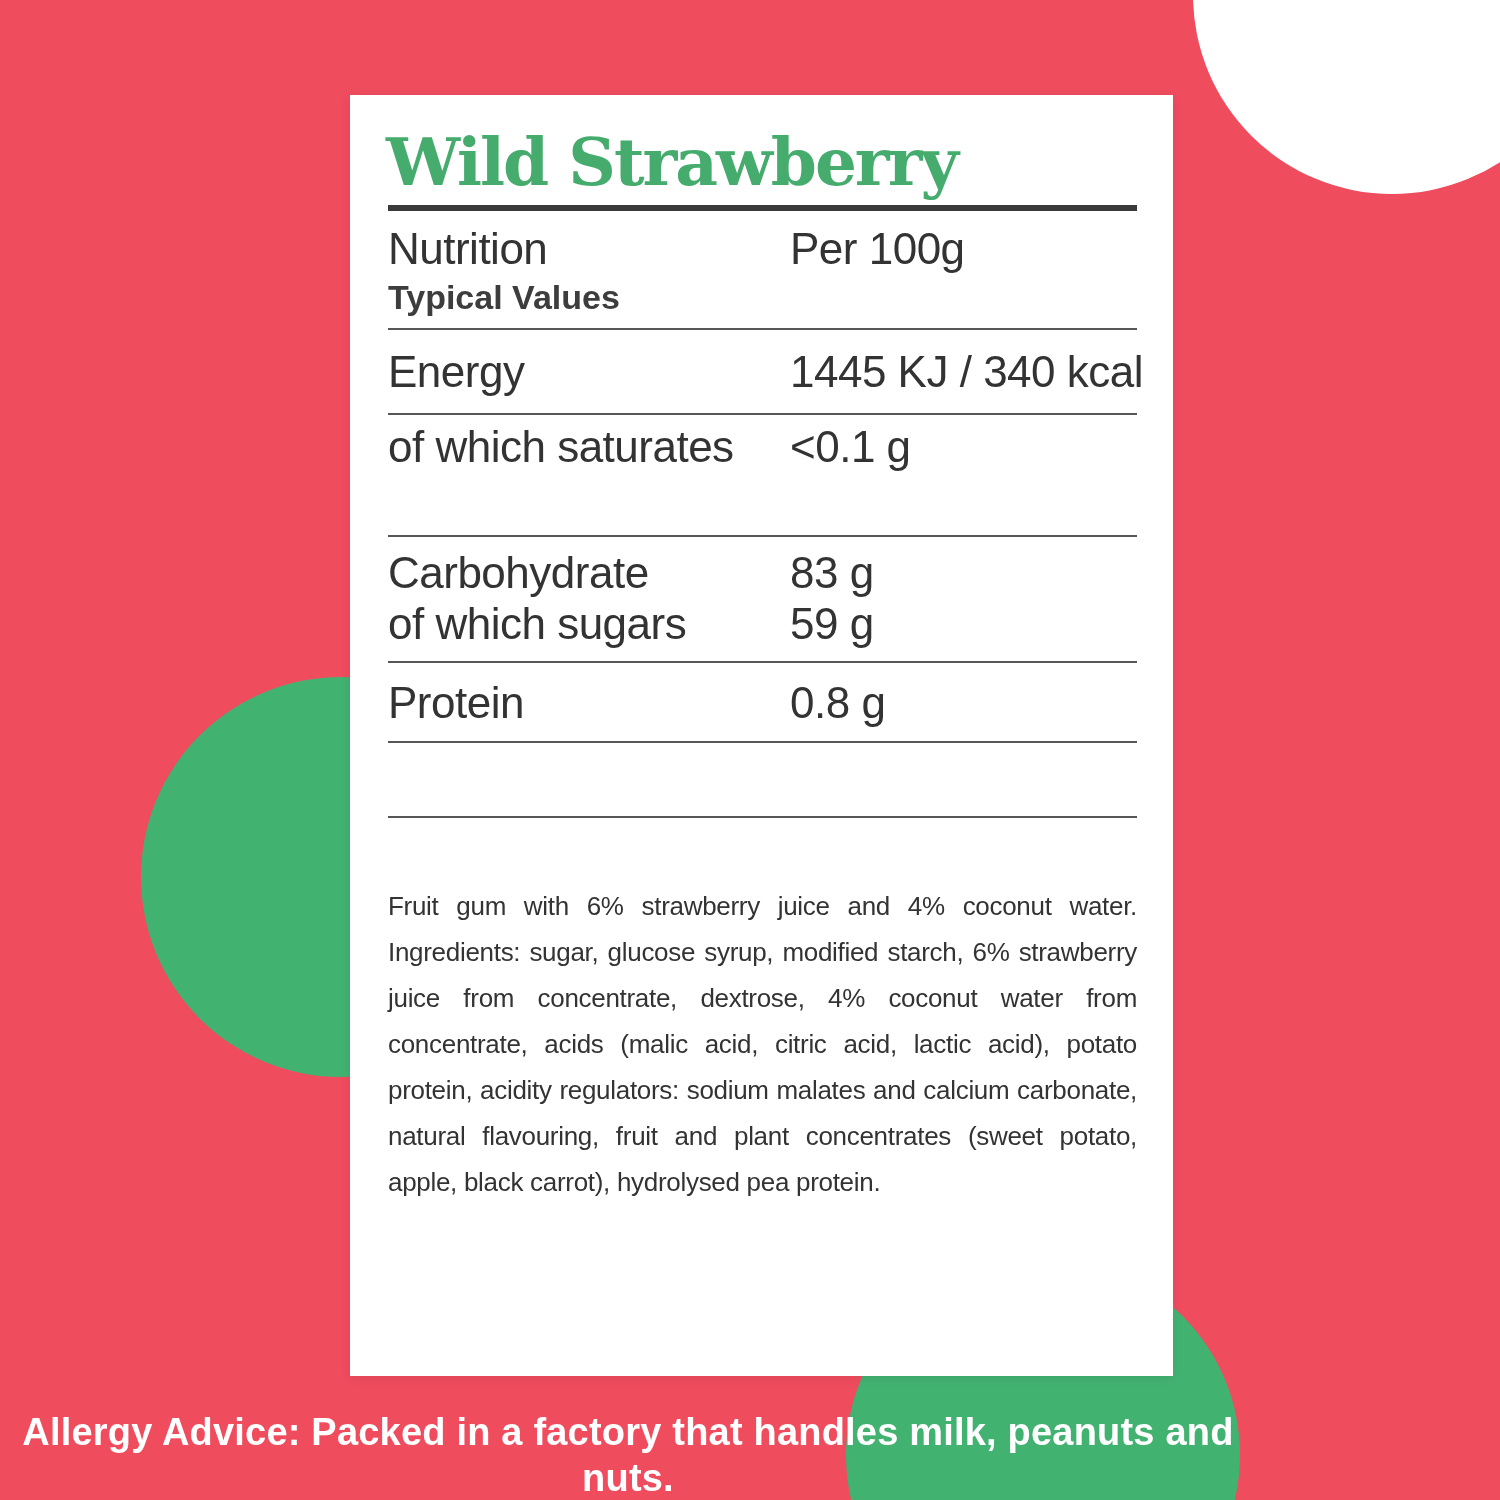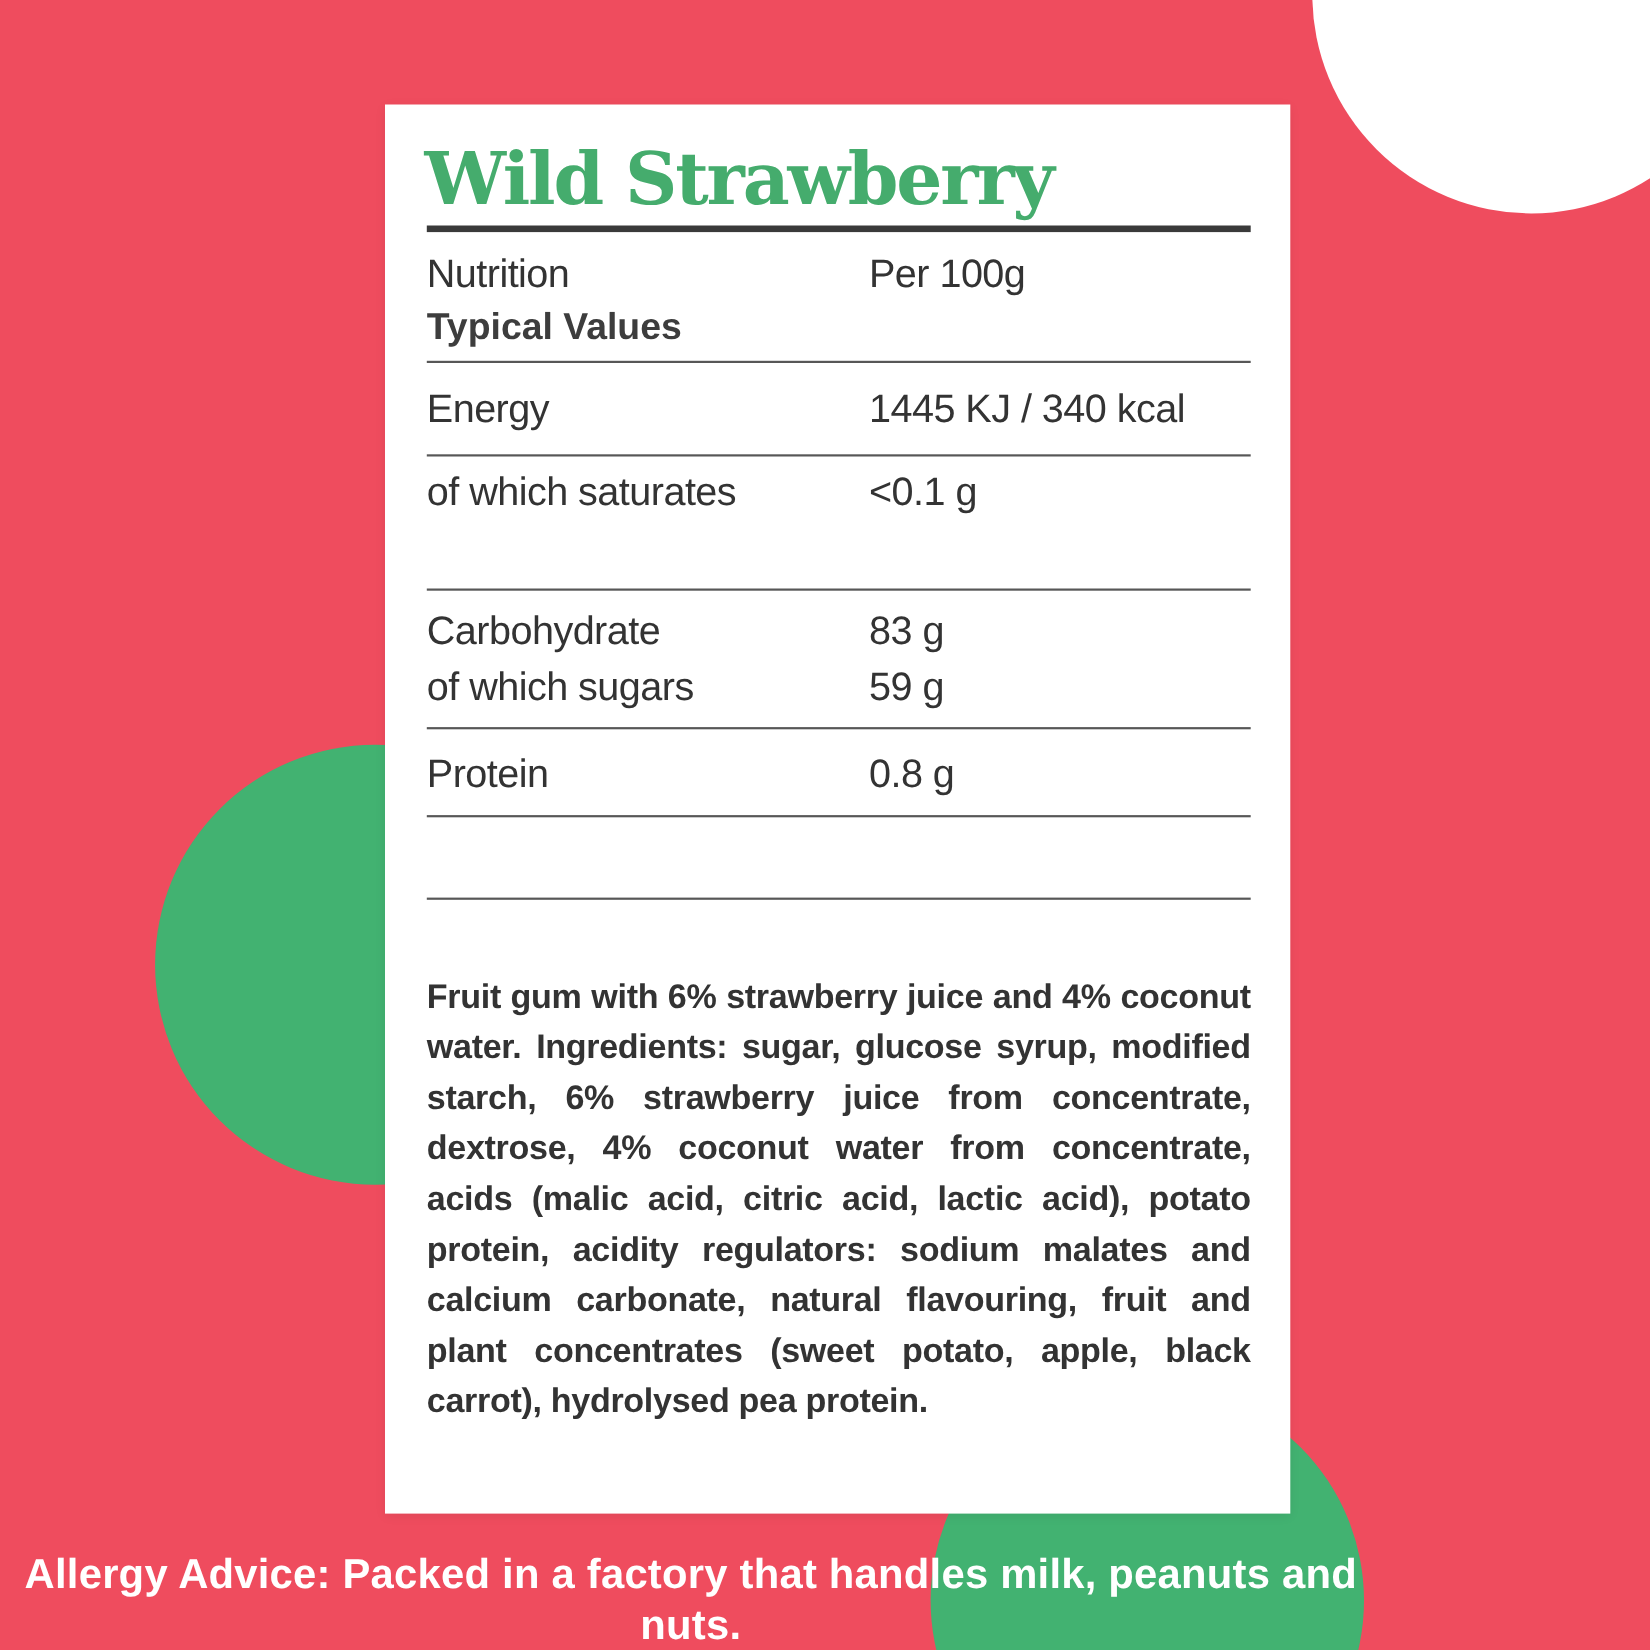--- a/index.html
+++ b/index.html
@@ -42,32 +42,31 @@
     font-size:66px;line-height:78px;
     letter-spacing:-2px;
     color:var(--title-green);
     white-space:nowrap;
   }
   .rule{position:absolute;left:38px;right:36px;background:var(--rule);}
   .rule.thick{height:6px;}
   .rule.thin{height:2px;opacity:.85;}
 
   .trow{position:absolute;left:38px;right:36px;}
-  .tline{position:relative;height:51px;font-size:36px;line-height:51px;letter-spacing:-0.5px;}
+  .tline{position:relative;height:51px;font-size:44px;line-height:51px;letter-spacing:-0.5px;}
   .tline .val{position:absolute;left:402px;top:0;white-space:nowrap;}
   .tline .lab{white-space:nowrap;}
   .subhead{position:absolute;left:38px;font-size:34px;line-height:44px;color:#3d3d3d;font-weight:bold;}
 
   .ingredients{
     position:absolute;left:38px;right:36px;top:788px;
-    font-size:31px;line-height:46px;
+    font-size:26px;line-height:46px;
     text-align:justify;
     color:var(--ink);
     letter-spacing:-0.3px;
-    font-weight:bold;
   }
   .allergy{
     position:absolute;left:0;top:1409px;width:1256px;
     text-align:center;
     font-size:38px;line-height:46px;
     font-weight:bold;
     color:var(--white);
     letter-spacing:0.2px;
   }
 </style>

